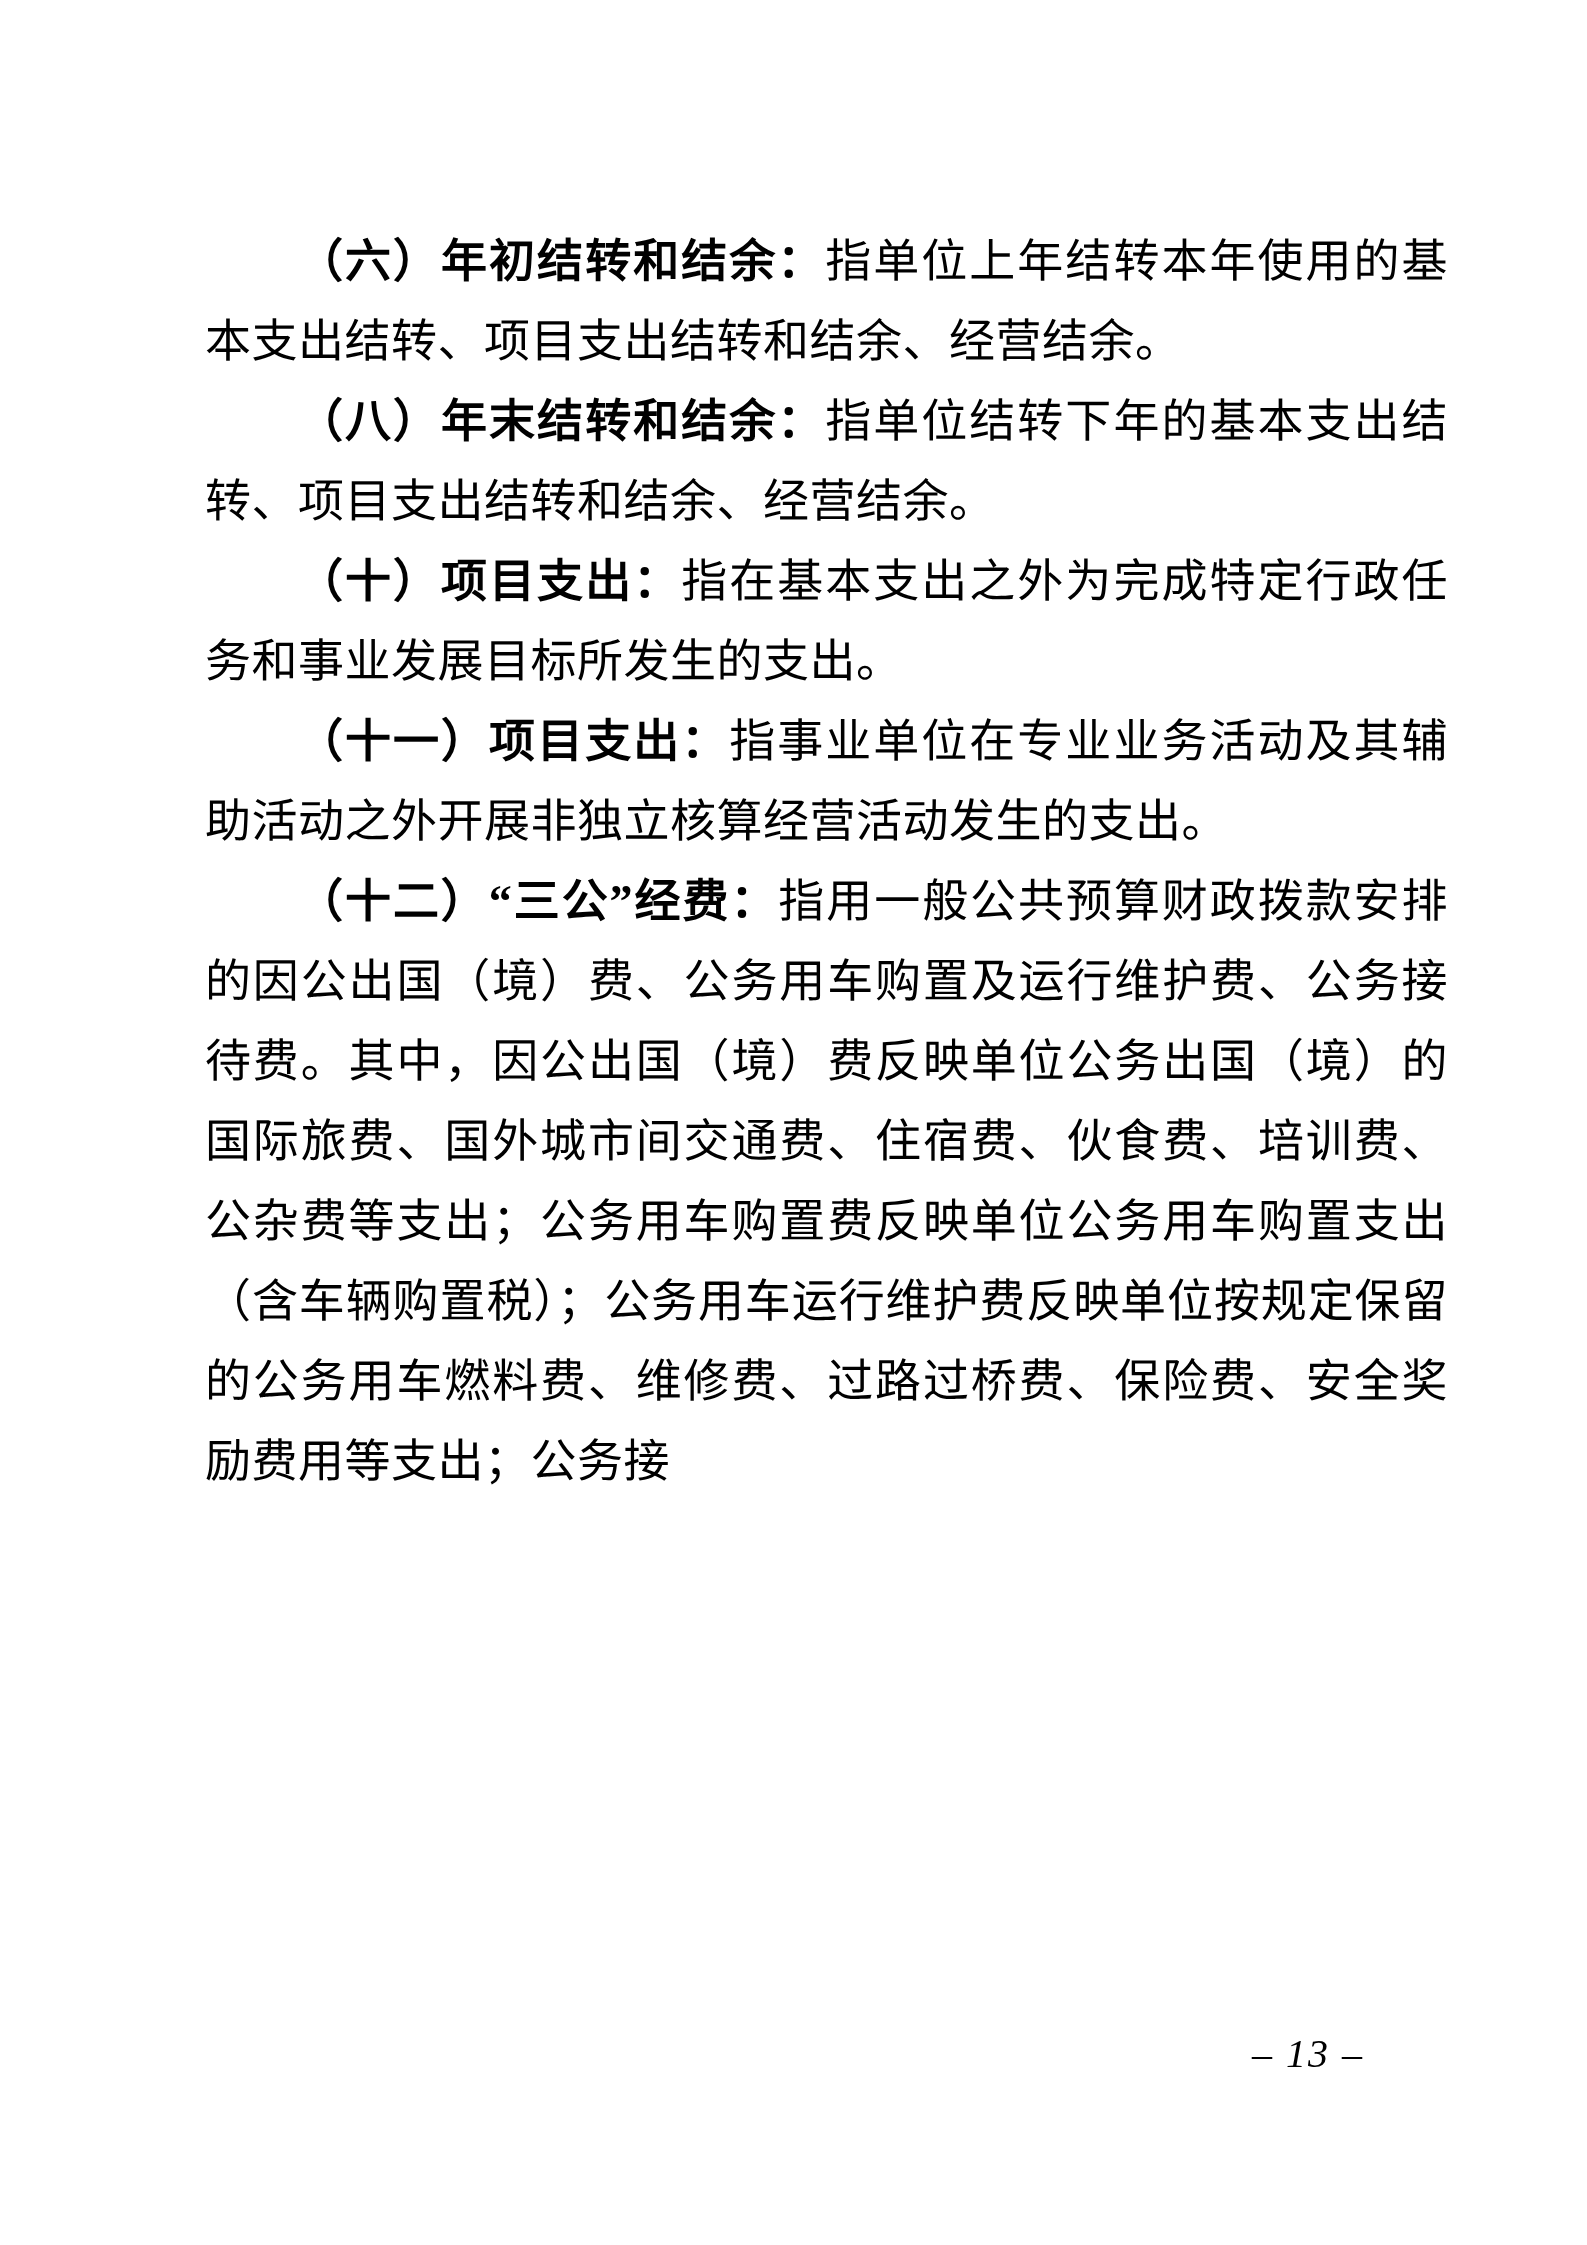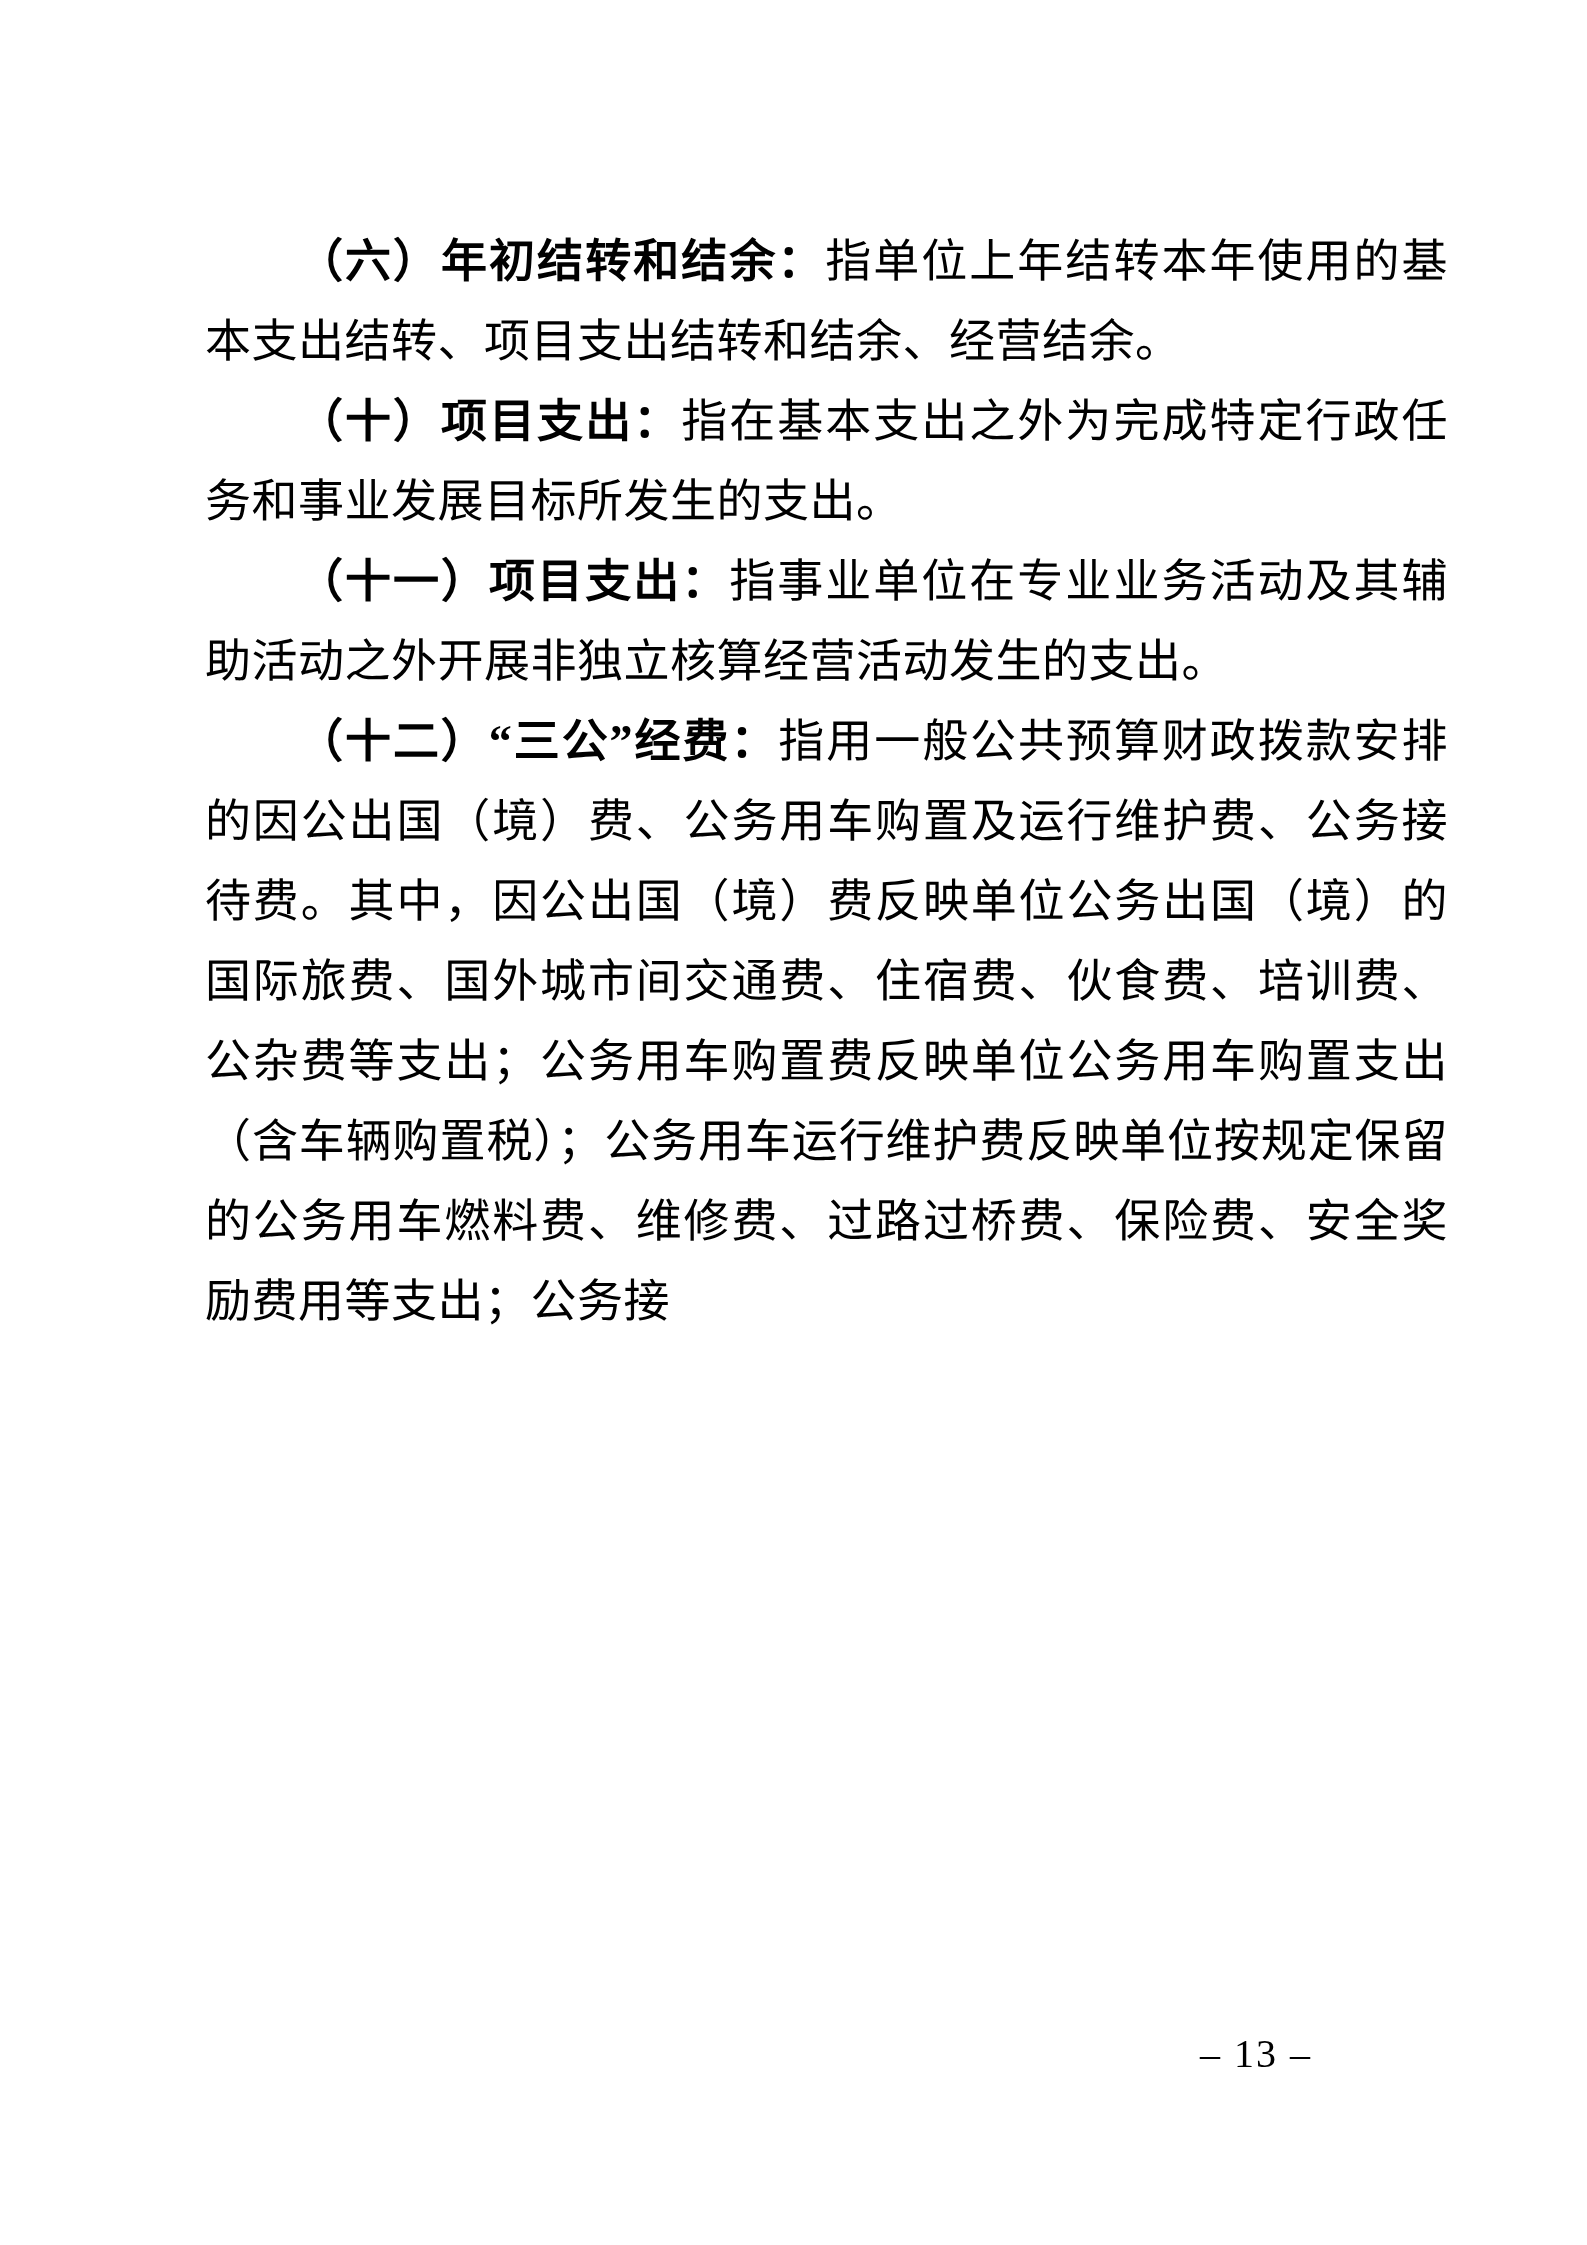--- a/index.html
+++ b/index.html
@@ -33,38 +33,40 @@
     text-justify: inter-ideograph;
     text-indent: 2em;
     letter-spacing: 0.5px;
     word-break: break-all;
   }
   .para .lead {
     font-weight: bold;
   }
   .page-number {
     position: absolute;
-    left: 1200px;
+    left: 1252px;
     top: 2030px;
     font-size: 40px;
     line-height: 48px;
     letter-spacing: 2px;
     white-space: nowrap;
+    font-style: italic;
   }
 </style>
 </head>
 <body>
 
 <div class="page">
 
   <div class="content">
 
     <p class="para"><span class="lead">（六）年初结转和结余：</span><span>指单位上年结转本年使用的基本支出结转、项目支出结转和结余、经营结余。</span></p>
 
 
+    <p class="para"><span class="lead">（八）年末结转和结余：</span><span>指单位结转下年的基本支出结转、项目支出结转和结余、经营结余。</span></p>
 
 
     <p class="para"><span class="lead">（十）项目支出：</span><span>指在基本支出之外为完成特定行政任务和事业发展目标所发生的支出。</span></p>
 
     <p class="para"><span class="lead">（十一）项目支出：</span><span>指事业单位在专业业务活动及其辅助活动之外开展非独立核算经营活动发生的支出。</span></p>
 
     <p class="para"><span class="lead">（十二）“三公”经费：</span><span>指用一般公共预算财政拨款安排的因公出国（境）费、公务用车购置及运行维护费、公务接待费。其中，因公出国（境）费反映单位公务出国（境）的国际旅费、国外城市间交通费、住宿费、伙食费、培训费、公杂费等支出；公务用车购置费反映单位公务用车购置支出（含车辆购置税）；公务用车运行维护费反映单位按规定保留的公务用车燃料费、维修费、过路过桥费、保险费、安全奖励费用等支出；公务接</span></p>
 
   </div>
 

